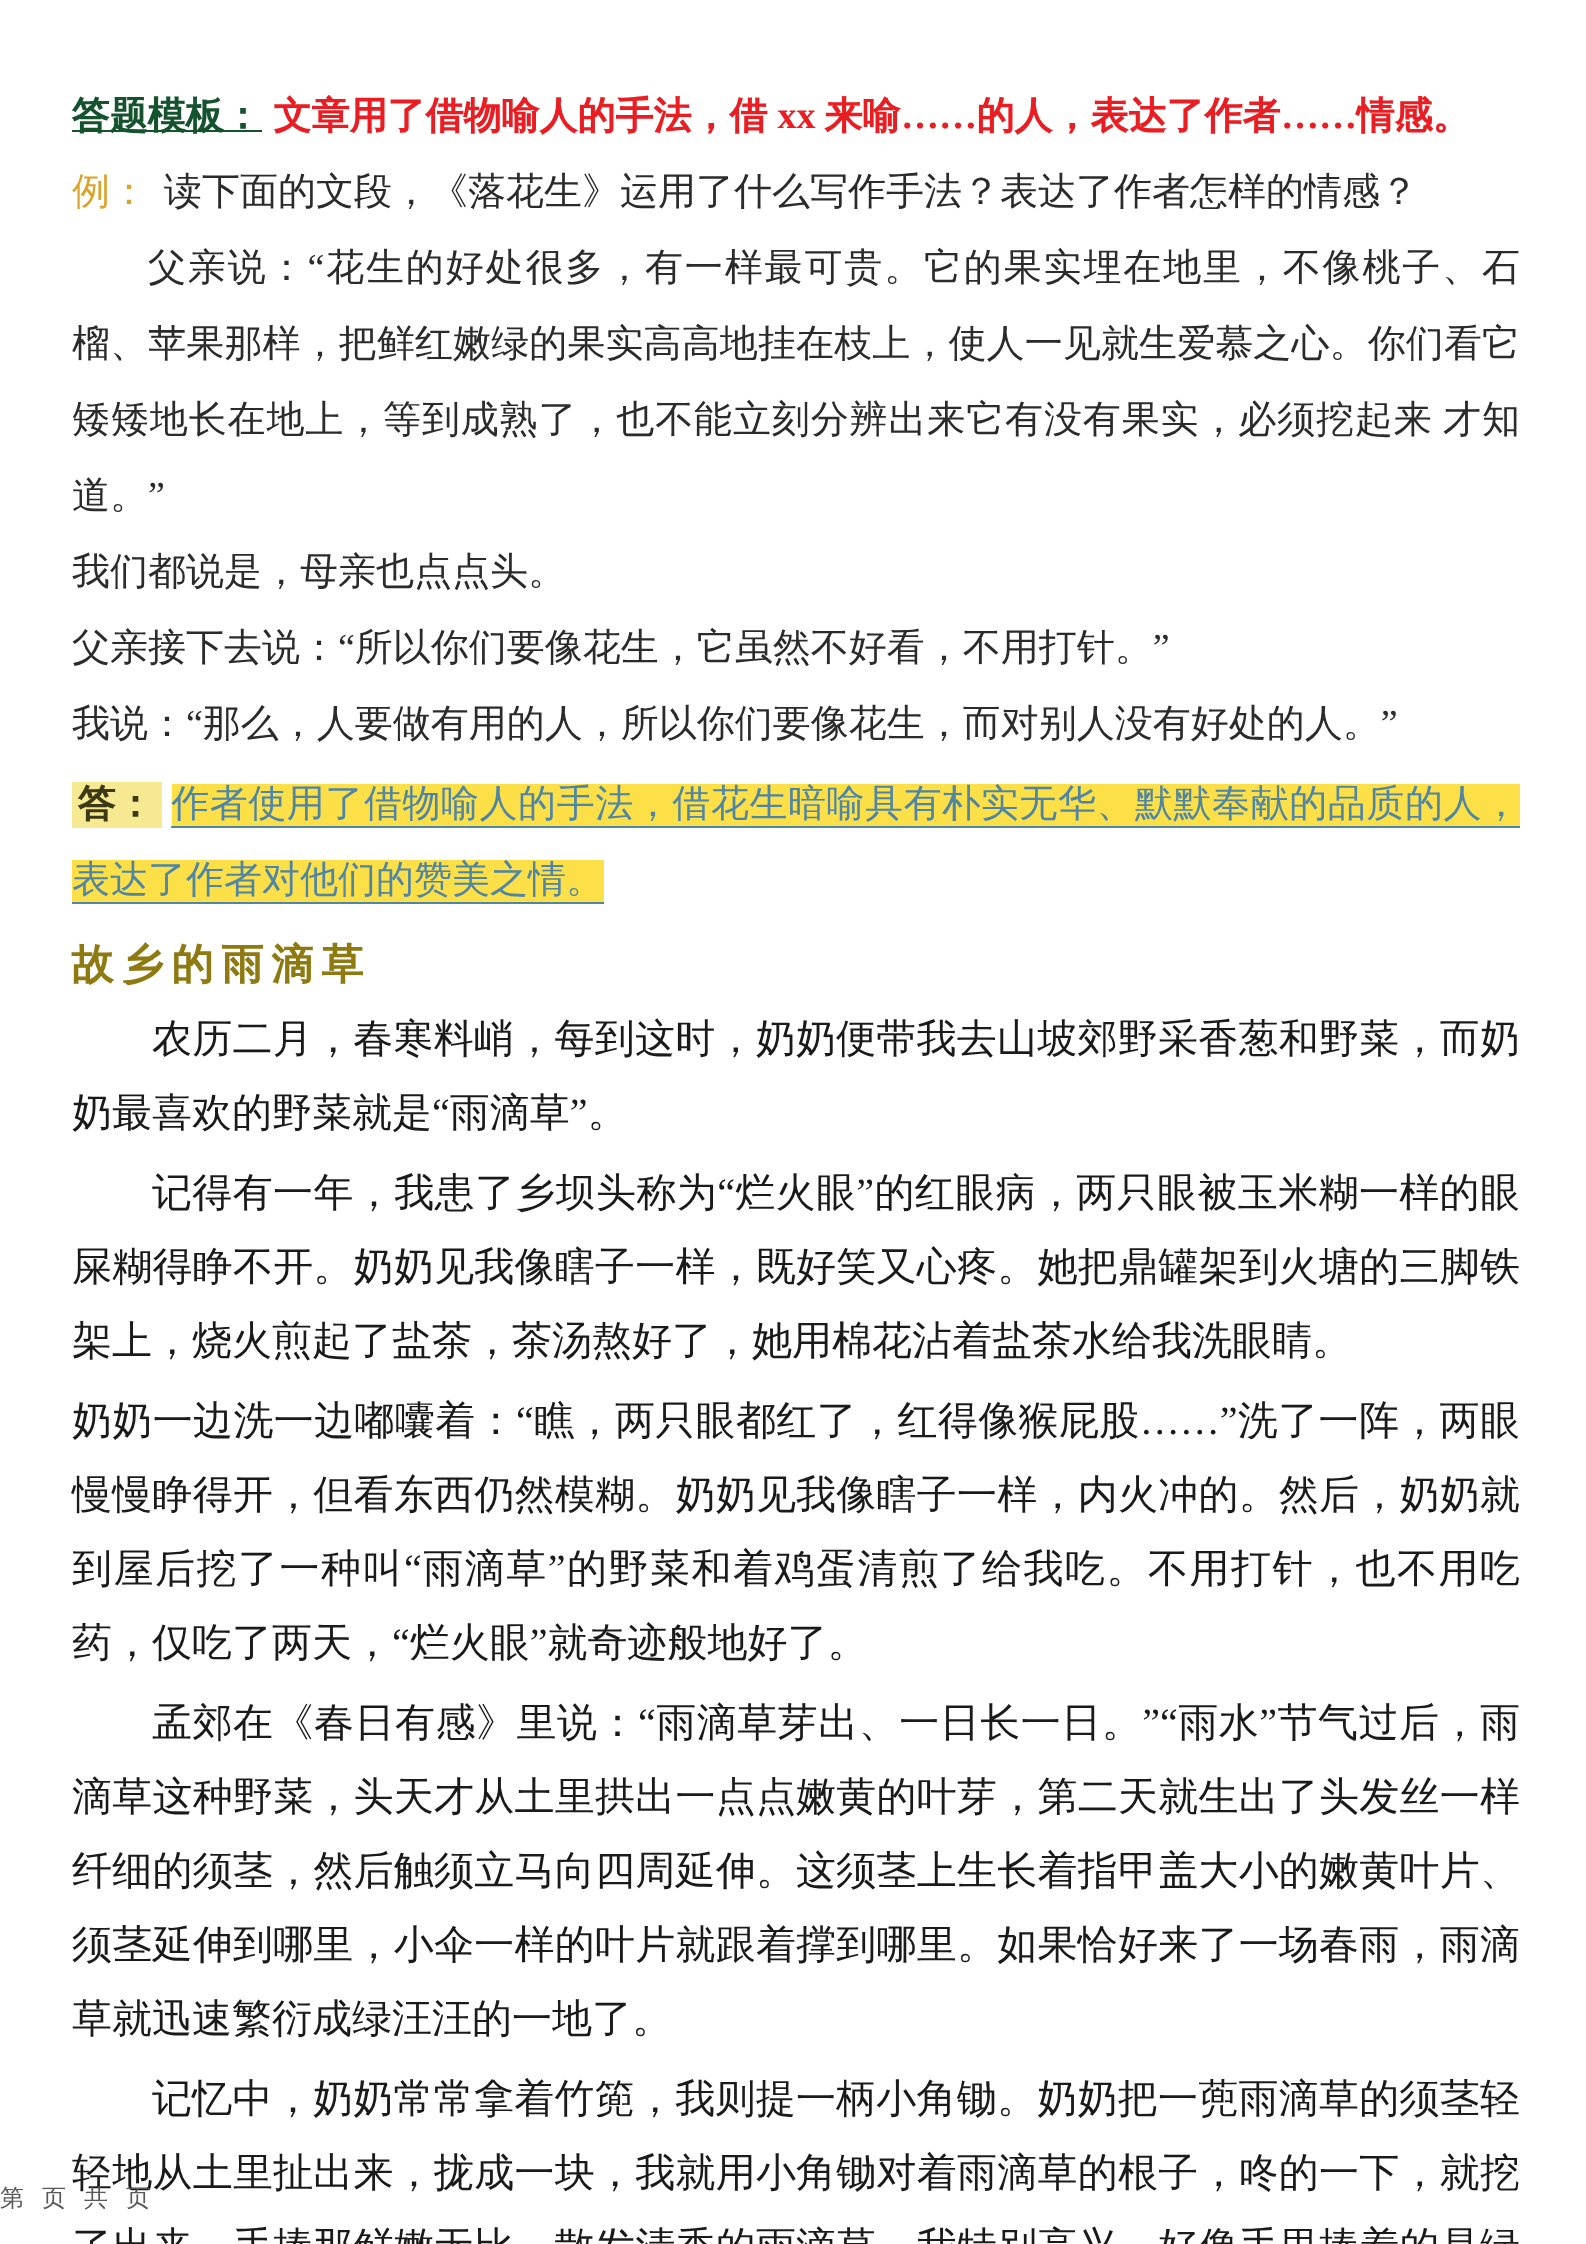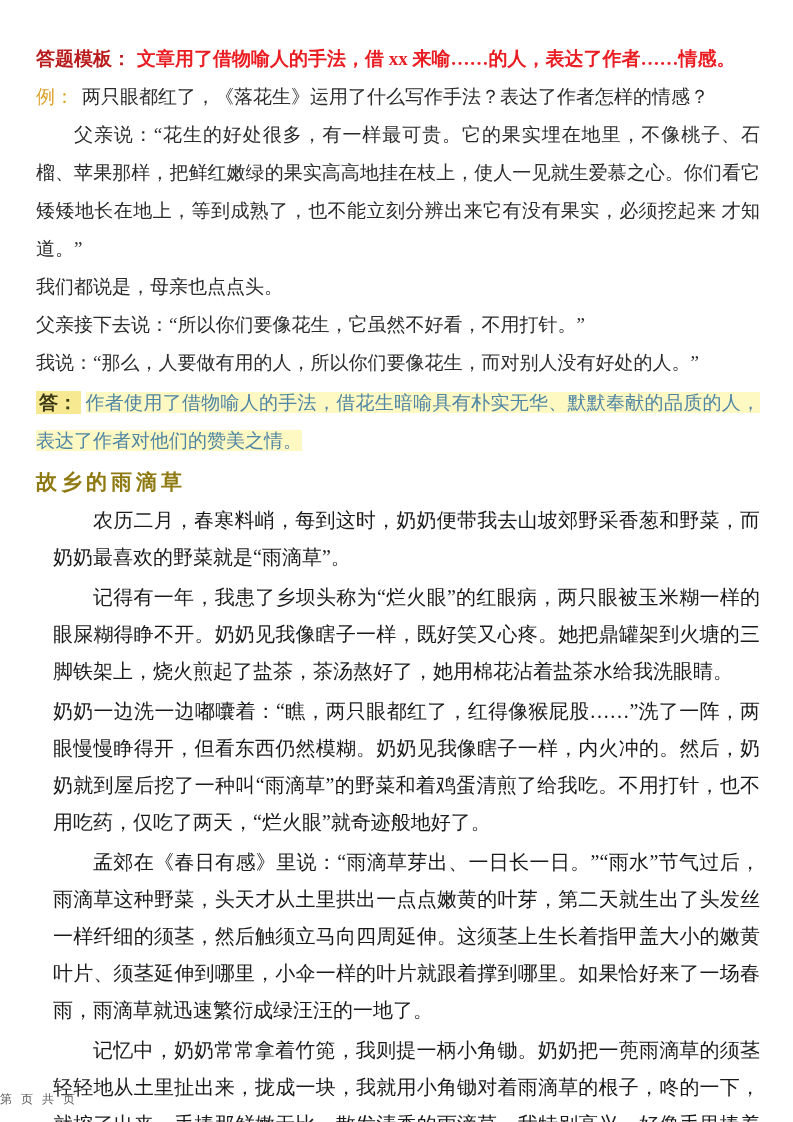--- a/index.html
+++ b/index.html
@@ -5,52 +5,52 @@
   html,body{margin:0;padding:0;}
   body{
     width:793px;height:1122px;background:#ffffff;overflow:hidden;position:relative;
     font-family:"Liberation Serif", serif;
   }
   .page{padding:40px 33px 0 36px;box-sizing:border-box;}
   .line,.para{
     margin:0;font-size:19px;line-height:38px;color:#2b2b2b;text-align:justify;
   }
   .template-line{font-weight:bold;}
-  .label-green{color:#b91c1c;margin-right:6px;}
+  .label-green{color:#14532d;margin-right:6px;text-decoration:underline;}
   .text-red{color:#ea1d23;}
   .label-gold{color:#dca32a;margin-right:8px;}
   .indent{text-indent:2em;}
   .answer-line{margin-top:2px;}
   .answer-label{
     color:#3c3a16;font-weight:bold;background:#f6e992;padding:1px 3px;margin-right:5px;
   }
   .answer-text{
-    color:#4f86a6;background:#fef9c3;text-underline-offset:5px;
+    color:#4f86a6;background:#fde047;text-decoration:underline;text-underline-offset:5px;
   }
   .essay-title{
     color:#8f7a12;font-size:21px;font-weight:bold;
     margin:8px 0 6px 0;font-family:cursive;letter-spacing:4px;
   }
   .essay{
-    margin:0 0 3px 17px;font-size:20px;line-height:37px;color:#1a1a1a;
+    margin:0 0 3px 0;font-size:20px;line-height:37px;color:#1a1a1a;
     text-align:justify;font-family:cursive;
   }
   .footer{
     position:absolute;bottom:14px;left:0;right:0;
     font-size:12px;color:#595959;letter-spacing:3px;font-family:cursive;
   }
 </style>
 </head>
 <body>
 
 <div class="page">
 
   <p class="line template-line"><span class="label-green">答题模板：</span><span class="text-red">文章用了借物喻人的手法，借 xx 来喻……的人，表达了作者……情感。</span></p>
 
-  <p class="line"><span class="label-gold">例：</span><span>两只眼都红了，《落花生》运用了什么写作手法？表达了作者怎样的情感？</span></p>
+  <p class="line"><span class="label-gold">例：</span><span>读下面的文段，《落花生》运用了什么写作手法？表达了作者怎样的情感？</span></p>
 
   <p class="para indent">父亲说：“花生的好处很多，有一样最可贵。它的果实埋在地里，不像桃子、石榴、苹果那样，把鲜红嫩绿的果实高高地挂在枝上，使人一见就生爱慕之心。你们看它矮矮地长在地上，等到成熟了，也不能立刻分辨出来它有没有果实，必须挖起来 才知道。”</p>
   <p class="para">我们都说是，母亲也点点头。</p>
   <p class="para">父亲接下去说：“所以你们要像花生，它虽然不好看，不用打针。”</p>
   <p class="para">我说：“那么，人要做有用的人，所以你们要像花生，而对别人没有好处的人。”</p>
 
   <p class="para answer-line"><span class="answer-label">答：</span><span class="answer-text">作者使用了借物喻人的手法，借花生暗喻具有朴实无华、默默奉献的品质的人，表达了作者对他们的赞美之情。</span></p>
 
   <h2 class="essay-title">故乡的雨滴草</h2>
 

